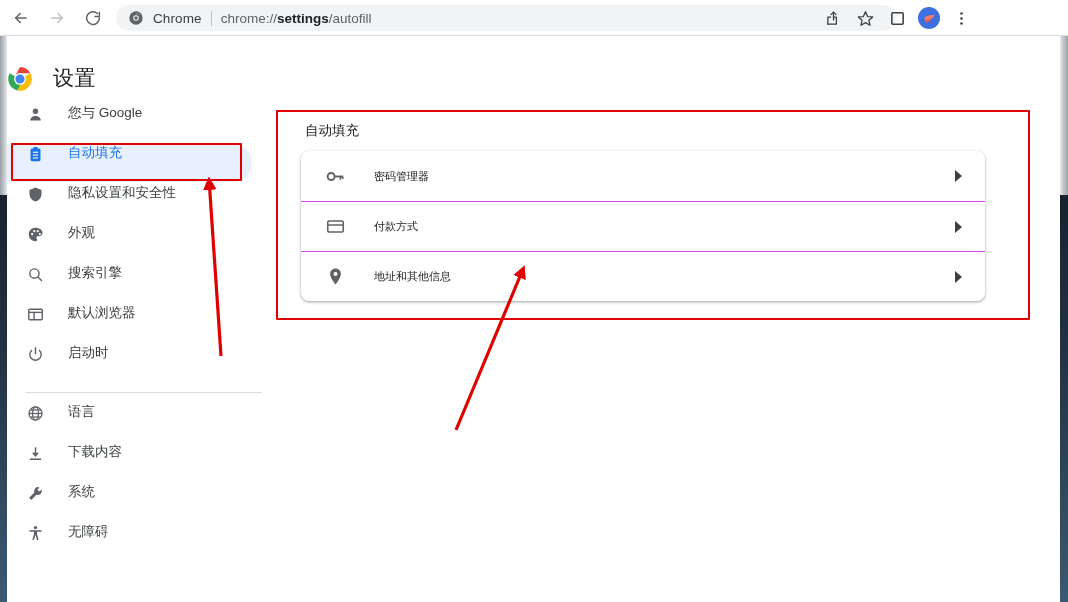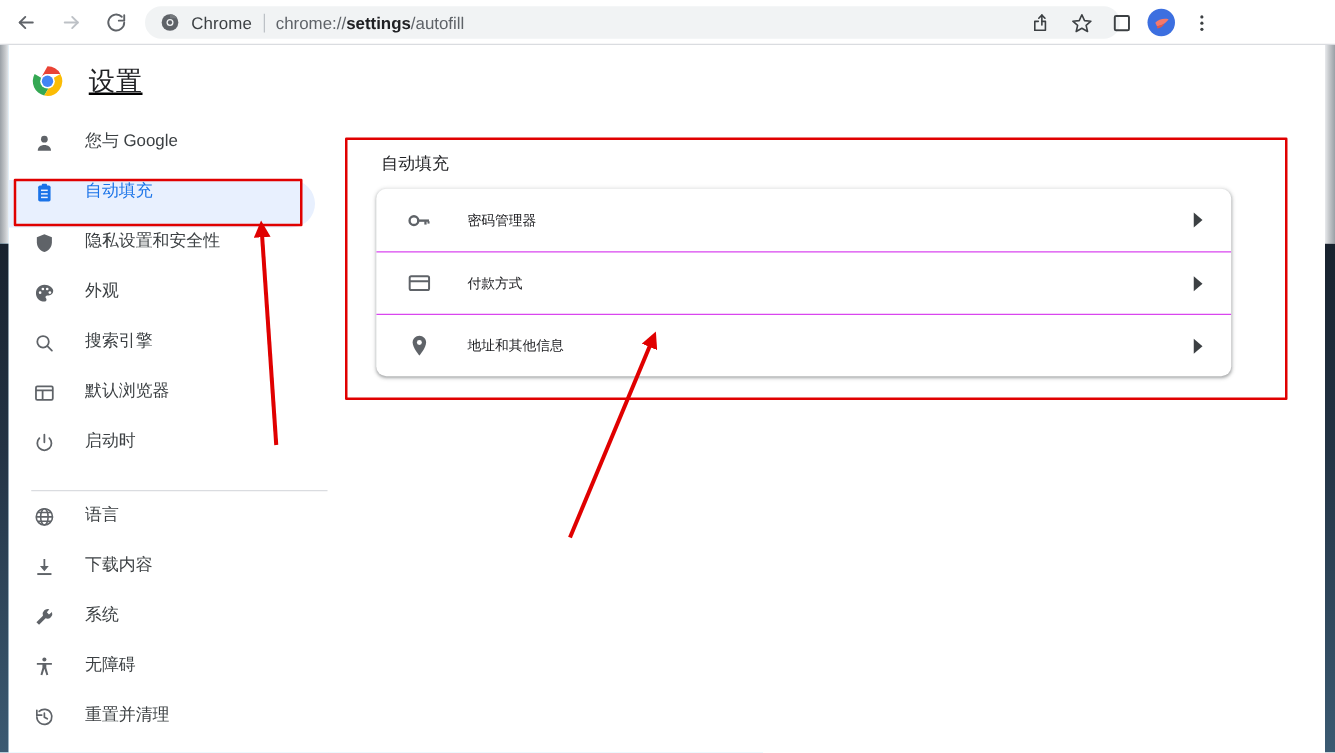--- a/index.html
+++ b/index.html
@@ -2,21 +2,21 @@
 <html><head>
 <meta charset="utf-8">
 <style>
   * { box-sizing: border-box; margin: 0; padding: 0; }
   html, body {
     width: 1068px; height: 602px;
     overflow: hidden;
     background: #ffffff;
     font-family: "Liberation Sans", "DejaVu Sans", sans-serif;
   }
-  #root { position: relative; width: 980px; height: 602px; background:#7dd3fc; }
+  #root { position: relative; width: 980px; height: 602px; background:#0369a1; }
 
   
   .toolbar {
     position: absolute; left: 0; top: 0; width: 1068px; height: 36px;
     background: #ffffff;
     display: flex; align-items: center;
   }
   .toolbar-sep {
     position: absolute; left: 0; top: 35px; width: 1068px; height: 1px;
     background: #dadce0;
@@ -73,21 +73,21 @@
     position:absolute; left:1060px; top:195px; width:8px; height:407px;
     background: linear-gradient(to bottom,#18222e 0%, #233344 40%, #3b5a72 100%);
   }
 
   
   .page { position:absolute; left:7px; top:36px; width:1053px; height:566px; background:#fff; }
 
   
   .sidebar { position:absolute; left:0; top:0; width:256px; height:566px; background:#fff; }
   .brand {
-    display:flex; align-items:center; height:54px; padding-left:18px; margin-top:2px;text-decoration:underline;
+    display:flex; align-items:flex-end; height:54px; margin-top:2px;
   }
   .brand-logo { width:26px; height:26px; flex:0 0 auto; }
   .brand-title {
     margin-left: 20px; font-size: 21px; color:#202124; letter-spacing:.5px;
   }
   .nav-list { margin-top: 12px; }
   .nav-item {
     position: relative;
     display:flex; align-items:flex-start;
     height: 38px; margin: 2px 0;
@@ -371,30 +371,20 @@
         <div class="nav-item">
           <span class="ni-icon">
             <svg width="17" height="17" viewBox="0 0 24 24" fill="currentColor">
                 <circle cx="12" cy="3.6" r="2.3"></circle>
                 <path d="M3.5 7.5 h17 v2.1 h-6.3 v3.3 l2.2 8 -2.1 .6 -2.3-7.4 -2.3 7.4 -2.1-.6 2.2-8 V9.6 H3.5 z"></path>
               </svg>
           </span>
           <span class="ni-label">无障碍</span>
         </div>
 
-        <div class="nav-item">
-          <span class="ni-icon">
-            <svg width="17" height="17" viewBox="0 0 24 24" fill="none" stroke="currentColor" stroke-width="1.9" stroke-linecap="round">
-                <path d="M3.5 12 a8.5 8.5 0 1 0 2.6-6.1"></path>
-                <polyline points="3.5 4.5 3.5 10 9 10"></polyline>
-                <polyline points="12 7.8 12 12.3 15.3 14.2"></polyline>
-              </svg>
-          </span>
-          <span class="ni-label">重置并清理</span>
-        </div>
       </div>
     </div>
 
     <div class="content">
 
       <div class="section-title">自动填充</div>
 
       <div class="card">
 
         <div class="card-row">

